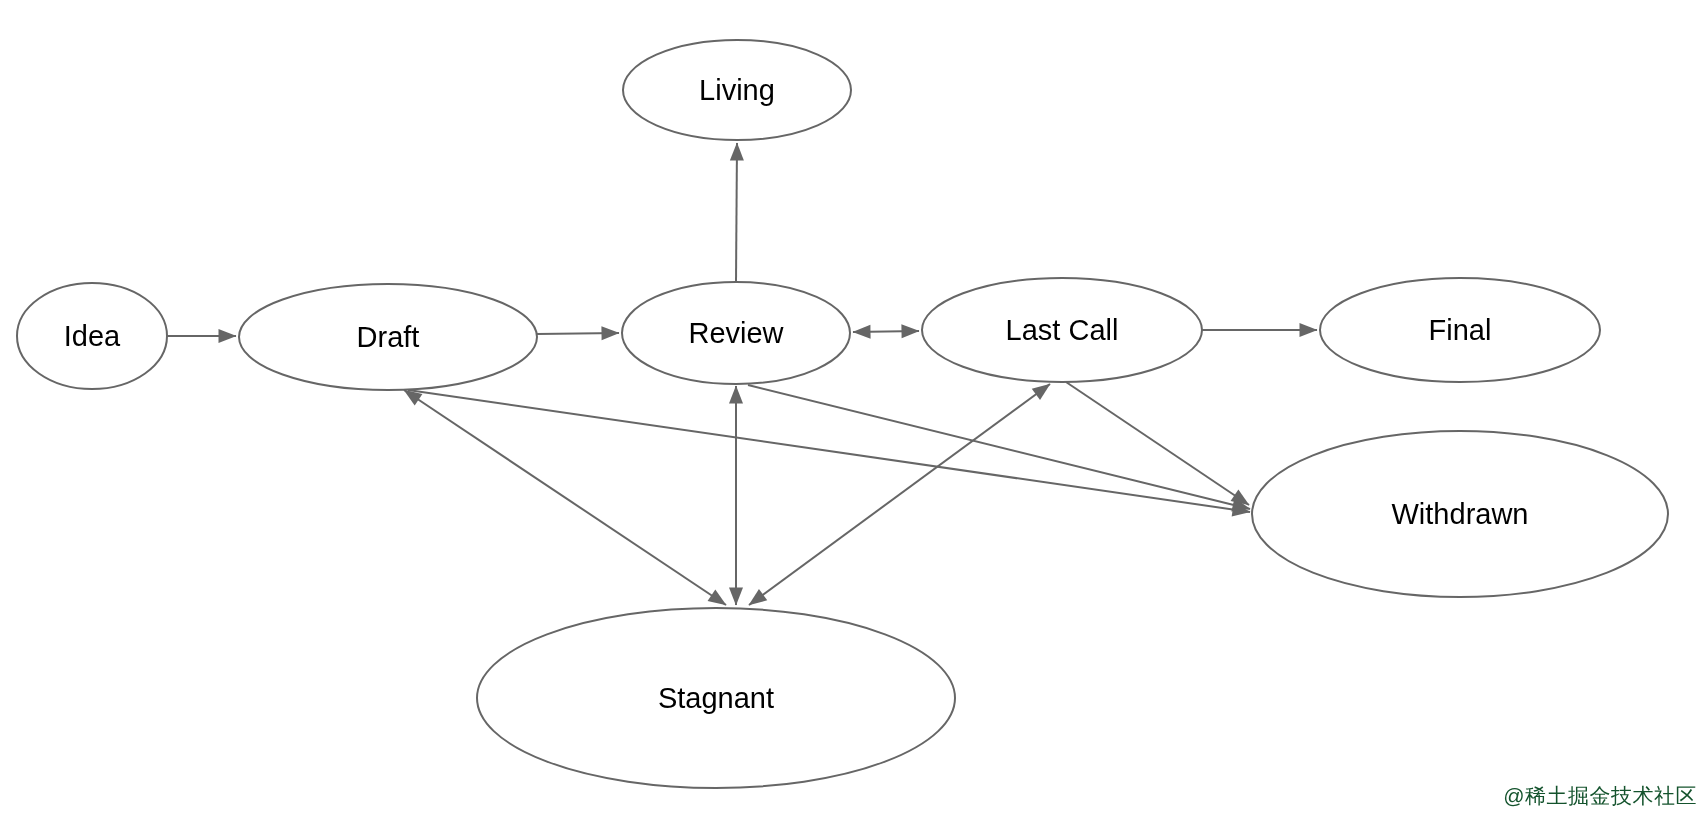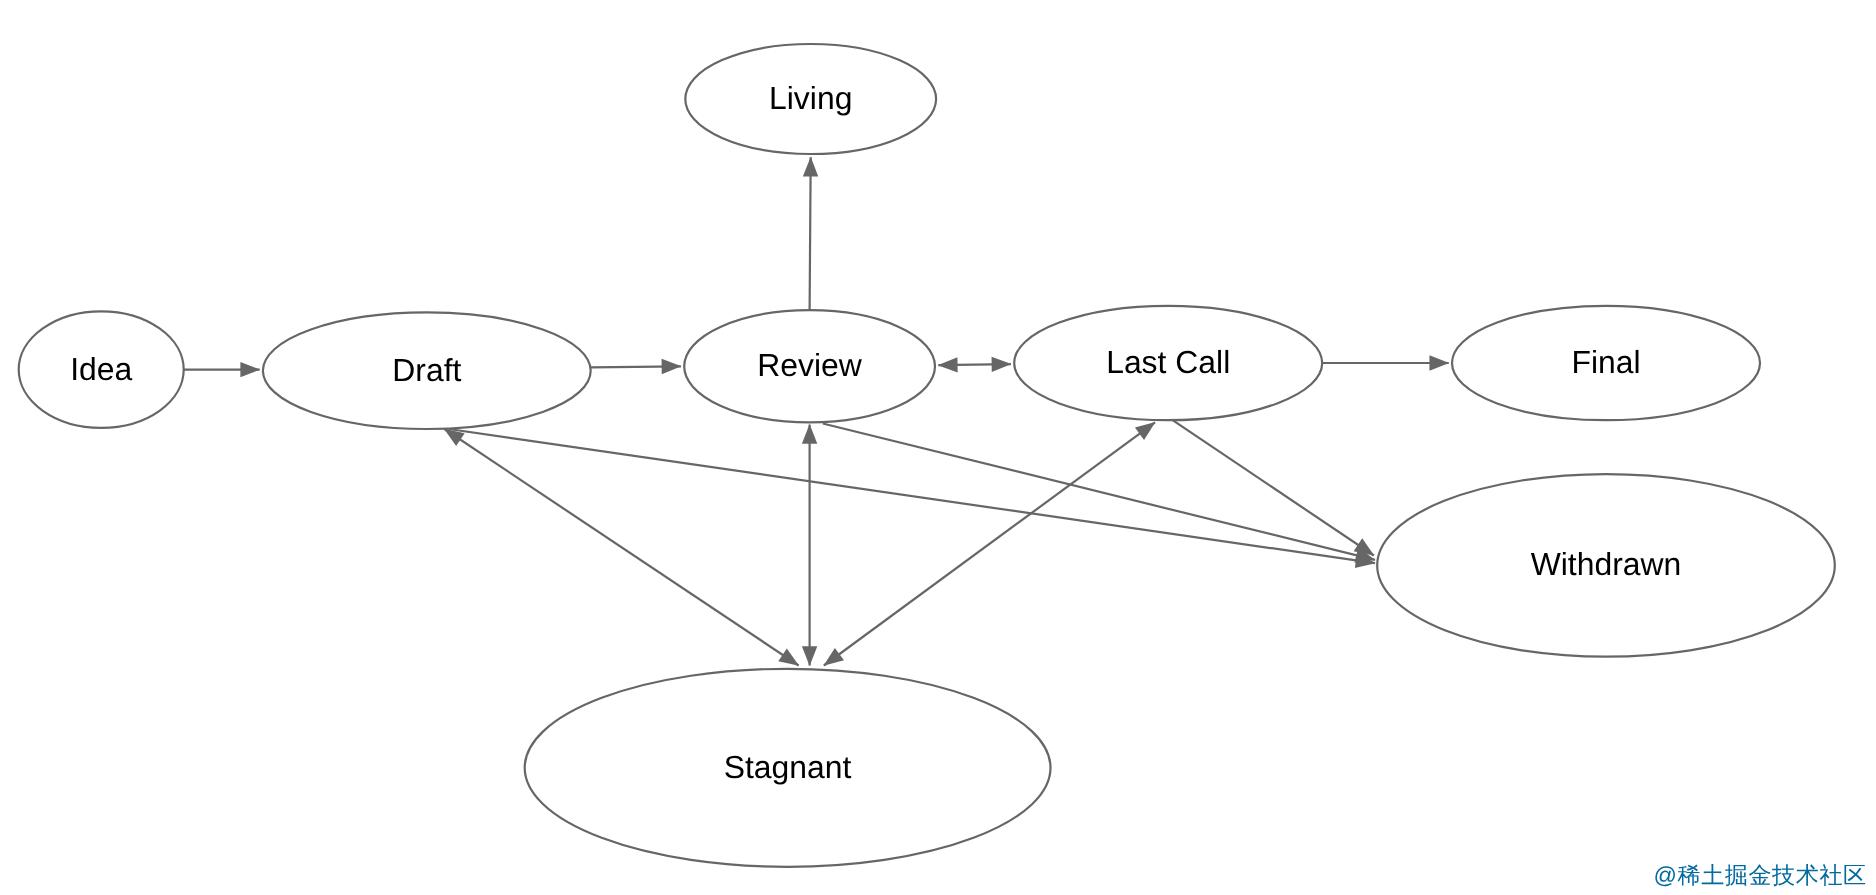--- a/index.html
+++ b/index.html
@@ -75,14 +75,14 @@
       <g>
         <ellipse cx="1460" cy="514" rx="208" ry="83" fill="#ffffff" stroke="#666666" stroke-width="2"></ellipse>
         <text x="1460" y="514" text-anchor="middle" dominant-baseline="central" font-size="29" fill="#000000">Withdrawn</text>
       </g>
       <g>
         <ellipse cx="716" cy="698" rx="239" ry="90" fill="#ffffff" stroke="#666666" stroke-width="2"></ellipse>
         <text x="716" y="698" text-anchor="middle" dominant-baseline="central" font-size="29" fill="#000000">Stagnant</text>
       </g>
     </svg>
 
-  <div class="watermark" style="color: #0369a1;">@稀土掘金技术社区</div>
+  <div class="watermark" style="color: #14532d;">@稀土掘金技术社区</div>
 </div>
 
 </body></html>

